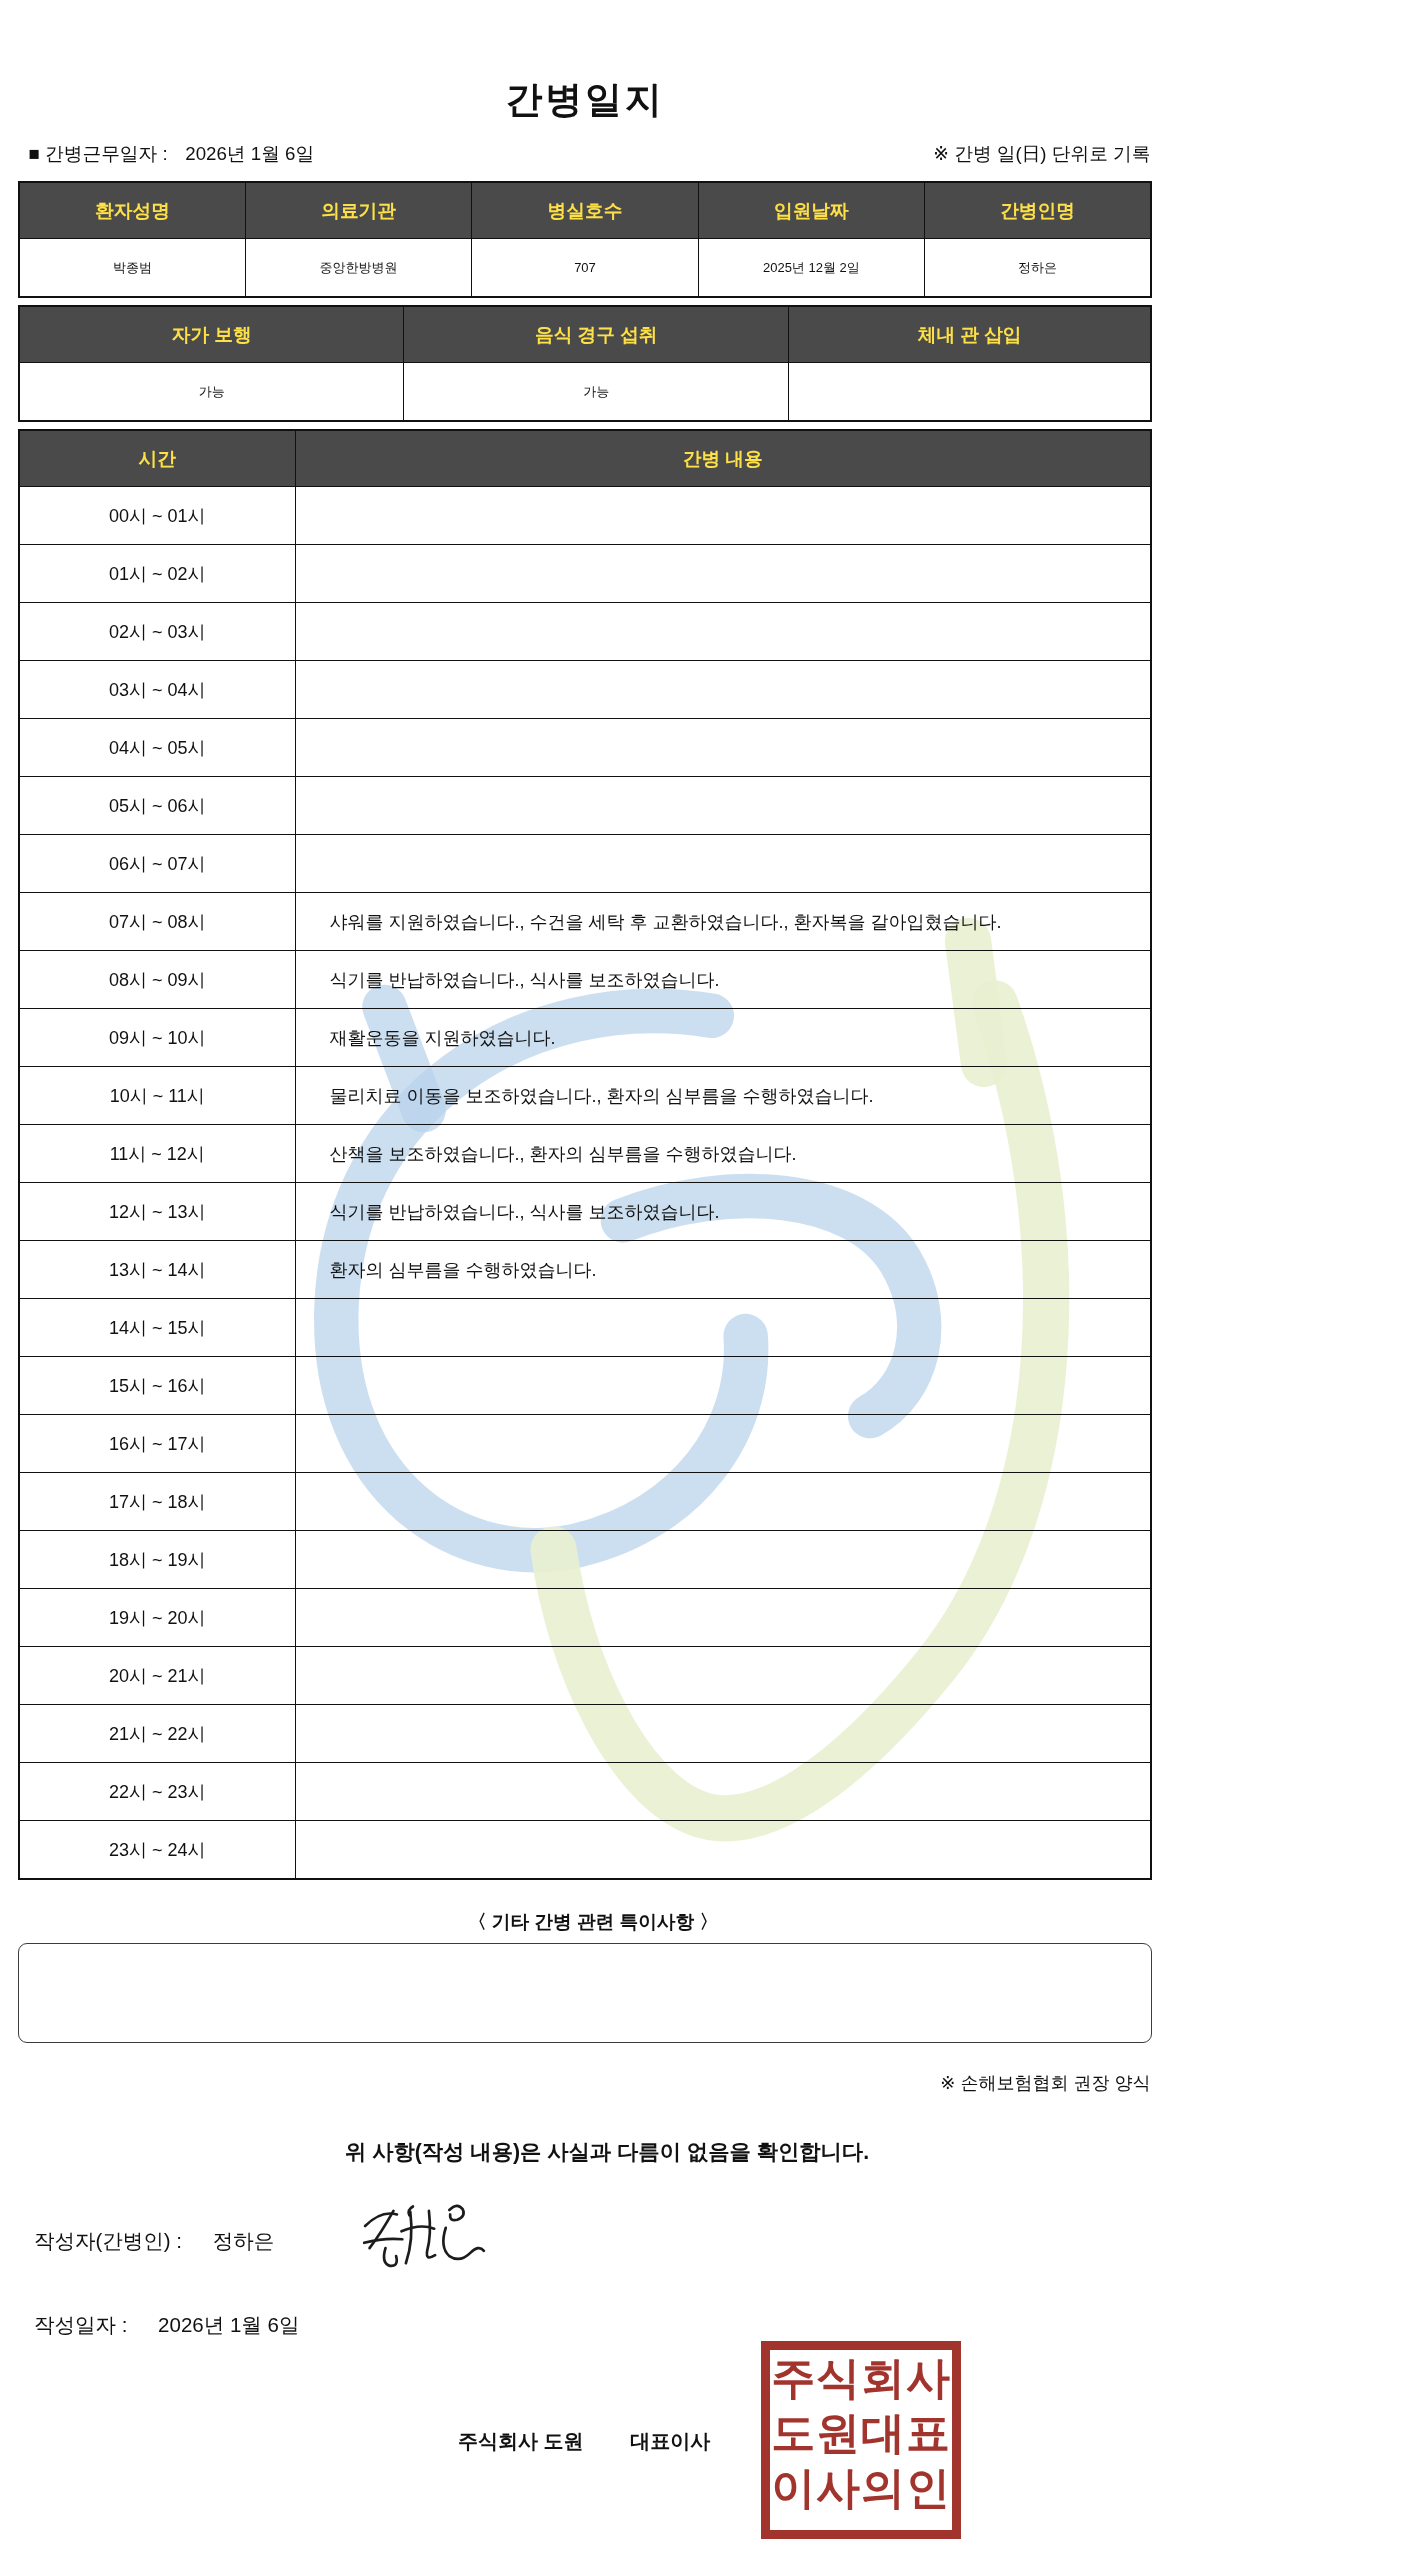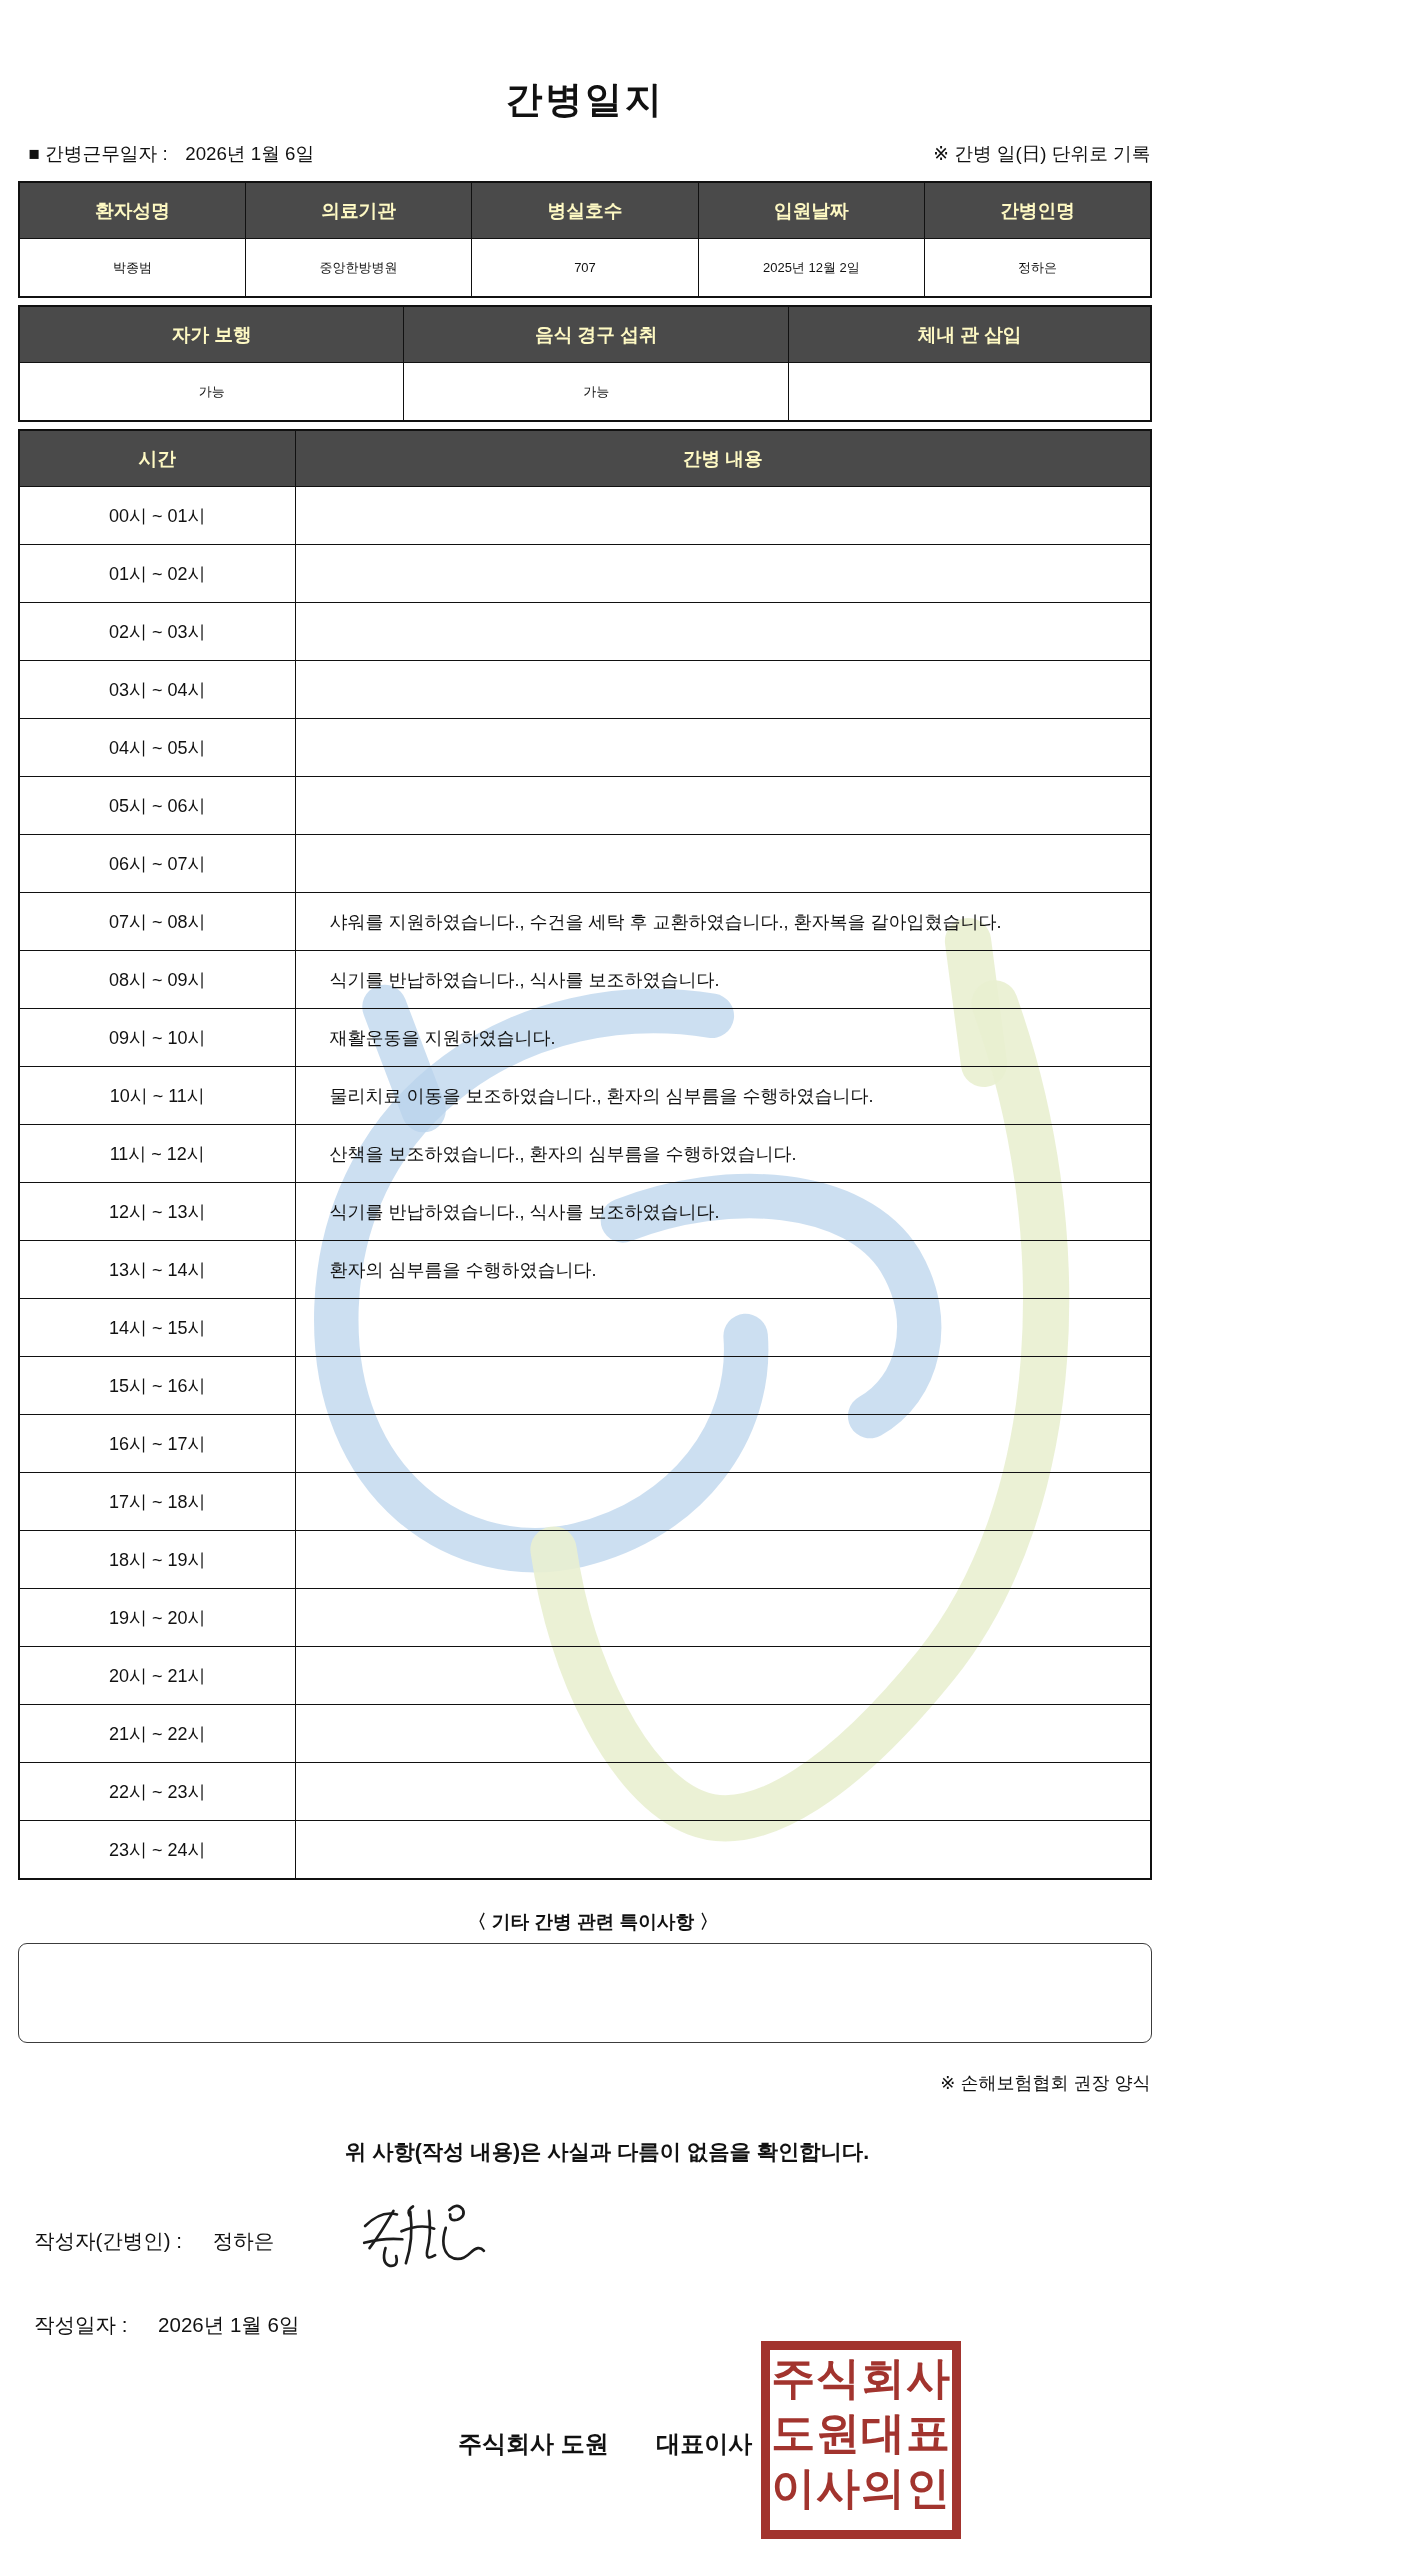--- a/index.html
+++ b/index.html
@@ -8,39 +8,39 @@
   .wm{position:absolute;left:0;top:0;width:1413px;height:2576px;z-index:0;pointer-events:none;}
   .title{position:absolute;top:75px;left:0;right:0;text-align:center;
          font-size:37px;font-weight:bold;letter-spacing:2.7px;z-index:2;}
   .meta{position:absolute;top:141px;left:19.6px;right:19.6px;display:flex;
         justify-content:space-between;font-size:18.7px;z-index:2;margin-left:9px;}
   .meta .lbl{font-weight:normal;}
   .meta .val{margin-left:12.5px;}
   .tables{position:absolute;top:181px;left:18px;right:18px;z-index:1;}
   table{width:100%;border-collapse:collapse;table-layout:fixed;
         margin:0 0 7.1px 0;border:2.7px solid #111;}
-  th{background:#4a4a4a;color:#fef9c3;font-weight:bold;font-size:18.7px;height:55px;
+  th{background:#4a4a4a;color:#fde047;font-weight:bold;font-size:18.7px;height:55px;
      border:1.8px solid #111;text-align:center;padding:0 3.6px;}
   td{font-size:13px;height:57px;border:1.8px solid #111;text-align:center;
      background:transparent;padding:0 5.3px;}
   .care td.time-cell{text-align:center;font-size:18px;}
   .care td.content-cell{text-align:left;padding-left:34px;font-size:18px;}
   .notes-label{position:absolute;top:1909px;left:16px;right:0;text-align:center;
                font-weight:bold;font-size:18.7px;z-index:2;}
   .notes-box{position:absolute;top:1943px;left:18px;right:18px;height:98px;
              border:1.8px solid #3c3c3c;border-radius:9px;background:#fff;z-index:2;}
   .form-note{position:absolute;top:2071px;right:19.6px;font-size:18px;z-index:2;}
   .statement{position:absolute;top:2137px;left:0;right:0;text-align:center;
              font-size:21.3px;font-weight:bold;z-index:2;padding-left:44px;}
   .writer{position:absolute;top:2227px;left:34px;font-size:20.5px;z-index:2;}
   .writer .name{margin-left:25px;}
   .sig{position:absolute;left:358px;top:2199px;z-index:2;}
   .dateline{position:absolute;top:2311px;left:34px;font-size:20.5px;z-index:2;}
   .dateline .val{margin-left:25px;}
-  .company{position:absolute;top:2428px;left:458px;font-size:24px;font-weight:bold;z-index:2;}
+  .company{position:absolute;top:2428px;left:458px;font-size:20px;font-weight:bold;z-index:2;}
   .company .ceo{margin-left:41px;}
   .seal{position:absolute;left:761px;top:2341px;width:200px;height:198px;
         border:9.8px solid #a2342e;box-sizing:border-box;background:#fff;
         display:flex;flex-direction:column;justify-content:flex-start;align-items:center;z-index:2;}
   .seal .seal-row{font-size:44px;font-weight:bold;color:#a2342e;line-height:55px;
         letter-spacing:0.9px;white-space:nowrap;}
 </style>
 </head>
 <body>
 

